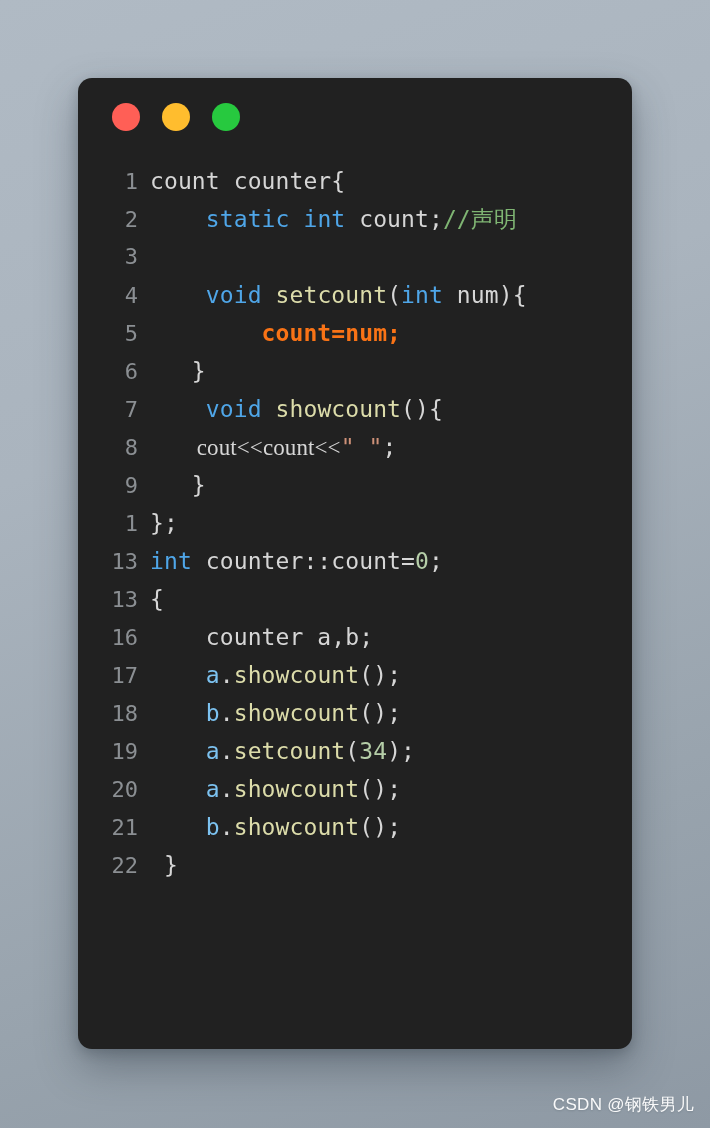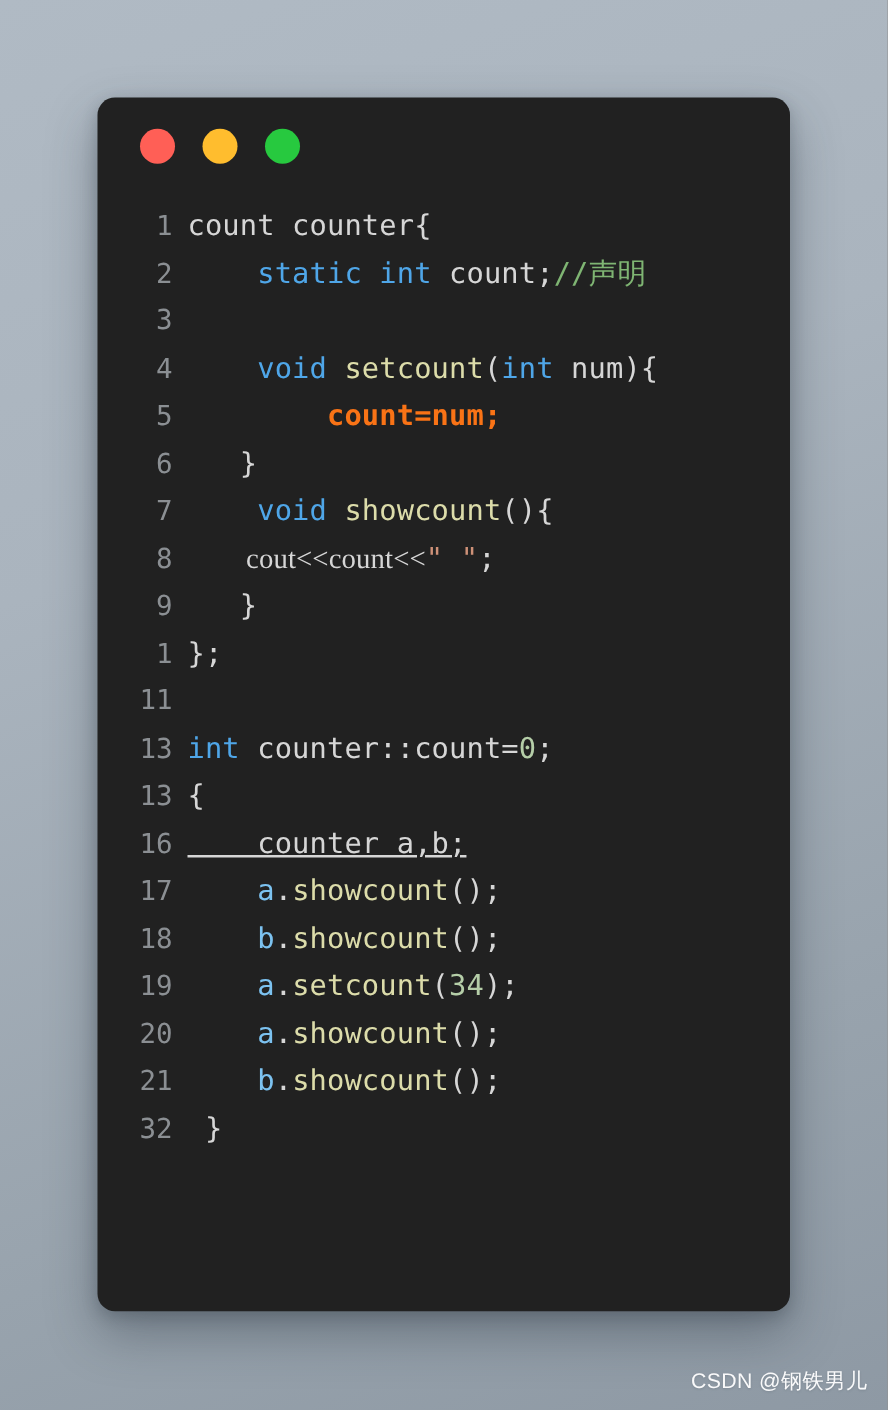--- a/index.html
+++ b/index.html
@@ -120,27 +120,26 @@
       <div class="code-line"><span class="ln" style="color: rgb(139, 143, 147);">1</span><span class="code-text"><span class="t-plain" style="color: rgb(214, 214, 214);">count counter{</span></span></div>
       <div class="code-line"><span class="ln" style="color: rgb(139, 143, 147);">2</span><span class="code-text"><span class="t-plain" style="color: rgb(214, 214, 214);">    </span><span class="t-keyword" style="color: rgb(79, 166, 232);">static</span><span class="t-plain" style="color: rgb(214, 214, 214);"> </span><span class="t-keyword" style="color: rgb(79, 166, 232);">int</span><span class="t-plain" style="color: rgb(214, 214, 214);"> count;</span><span class="t-comment" style="color: rgb(127, 181, 115);">//声明</span></span></div>
       <div class="code-line"><span class="ln" style="color: rgb(139, 143, 147);">3</span></div>
       <div class="code-line"><span class="ln" style="color: rgb(139, 143, 147);">4</span><span class="code-text"><span class="t-plain" style="color: rgb(214, 214, 214);">    </span><span class="t-keyword" style="color: rgb(79, 166, 232);">void</span><span class="t-plain" style="color: rgb(214, 214, 214);"> </span><span class="t-func" style="color: rgb(220, 220, 170);">setcount</span><span class="t-plain" style="color: rgb(214, 214, 214);">(</span><span class="t-keyword" style="color: rgb(79, 166, 232);">int</span><span class="t-plain" style="color: rgb(214, 214, 214);"> num){</span></span></div>
       <div class="code-line"><span class="ln" style="color: rgb(139, 143, 147);">5</span><span class="code-text"><span class="t-plain" style="color: #f97316; font-weight: bold;">        count=num;</span></span></div>
       <div class="code-line"><span class="ln" style="color: rgb(139, 143, 147);">6</span><span class="code-text"><span class="t-plain" style="color: rgb(214, 214, 214);">   }</span></span></div>
       <div class="code-line"><span class="ln" style="color: rgb(139, 143, 147);">7</span><span class="code-text"><span class="t-plain" style="color: rgb(214, 214, 214);">    </span><span class="t-keyword" style="color: rgb(79, 166, 232);">void</span><span class="t-plain" style="color: rgb(214, 214, 214);"> </span><span class="t-func" style="color: rgb(220, 220, 170);">showcount</span><span class="t-plain" style="color: rgb(214, 214, 214);">(){</span></span></div>
       <div class="code-line"><span class="ln" style="color: rgb(139, 143, 147);">8</span><span class="code-text"><span class="t-plain" style="color: rgb(214, 214, 214); font-family: Liberation Serif, serif;">        cout&lt;&lt;count&lt;&lt;</span><span class="t-string" style="color: rgb(206, 145, 120);">" "</span><span class="t-plain" style="color: rgb(214, 214, 214);">;</span></span></div>
       <div class="code-line"><span class="ln" style="color: rgb(139, 143, 147);">9</span><span class="code-text"><span class="t-plain" style="color: rgb(214, 214, 214);">   }</span></span></div>
       <div class="code-line"><span class="ln" style="color: rgb(139, 143, 147);">1</span><span class="code-text"><span class="t-plain" style="color: rgb(214, 214, 214);">};</span></span></div>
-      <div class="code-line"><span class="ln" style="color: rgb(139, 143, 147);">11</span><span class="code-text"><span class="t-plain" style="color: rgb(214, 214, 214);"></span></span></div>
       <div class="code-line"><span class="ln" style="color: rgb(139, 143, 147);">13</span><span class="code-text"><span class="t-keyword" style="color: rgb(79, 166, 232);">int</span><span class="t-plain" style="color: rgb(214, 214, 214);"> counter::count=</span><span class="t-number" style="color: rgb(181, 206, 168);">0</span><span class="t-plain" style="color: rgb(214, 214, 214);">;</span></span></div>
       <div class="code-line"><span class="ln" style="color: rgb(139, 143, 147);">13</span><span class="code-text"><span class="t-plain" style="color: rgb(214, 214, 214);">{</span></span></div>
-      <div class="code-line"><span class="ln" style="color: rgb(139, 143, 147);">16</span><span class="code-text"><span class="t-plain" style="color: rgb(214, 214, 214); text-decoration: underline;">    counter a,b;</span></span></div>
+      <div class="code-line"><span class="ln" style="color: rgb(139, 143, 147);">16</span><span class="code-text"><span class="t-plain" style="color: rgb(214, 214, 214);">    counter a,b;</span></span></div>
       <div class="code-line"><span class="ln" style="color: rgb(139, 143, 147);">17</span><span class="code-text"><span class="t-plain" style="color: rgb(214, 214, 214);">    </span><span class="t-var" style="color: rgb(124, 194, 240);">a</span><span class="t-plain" style="color: rgb(214, 214, 214);">.</span><span class="t-func" style="color: rgb(220, 220, 170);">showcount</span><span class="t-plain" style="color: rgb(214, 214, 214);">();</span></span></div>
       <div class="code-line"><span class="ln" style="color: rgb(139, 143, 147);">18</span><span class="code-text"><span class="t-plain" style="color: rgb(214, 214, 214);">    </span><span class="t-var" style="color: rgb(124, 194, 240);">b</span><span class="t-plain" style="color: rgb(214, 214, 214);">.</span><span class="t-func" style="color: rgb(220, 220, 170);">showcount</span><span class="t-plain" style="color: rgb(214, 214, 214);">();</span></span></div>
       <div class="code-line"><span class="ln" style="color: rgb(139, 143, 147);">19</span><span class="code-text"><span class="t-plain" style="color: rgb(214, 214, 214);">    </span><span class="t-var" style="color: rgb(124, 194, 240);">a</span><span class="t-plain" style="color: rgb(214, 214, 214);">.</span><span class="t-func" style="color: rgb(220, 220, 170);">setcount</span><span class="t-plain" style="color: rgb(214, 214, 214);">(</span><span class="t-number" style="color: rgb(181, 206, 168);">34</span><span class="t-plain" style="color: rgb(214, 214, 214);">);</span></span></div>
       <div class="code-line"><span class="ln" style="color: rgb(139, 143, 147);">20</span><span class="code-text"><span class="t-plain" style="color: rgb(214, 214, 214);">    </span><span class="t-var" style="color: rgb(124, 194, 240);">a</span><span class="t-plain" style="color: rgb(214, 214, 214);">.</span><span class="t-func" style="color: rgb(220, 220, 170);">showcount</span><span class="t-plain" style="color: rgb(214, 214, 214);">();</span></span></div>
       <div class="code-line"><span class="ln" style="color: rgb(139, 143, 147);">21</span><span class="code-text"><span class="t-plain" style="color: rgb(214, 214, 214);">    </span><span class="t-var" style="color: rgb(124, 194, 240);">b</span><span class="t-plain" style="color: rgb(214, 214, 214);">.</span><span class="t-func" style="color: rgb(220, 220, 170);">showcount</span><span class="t-plain" style="color: rgb(214, 214, 214);">();</span></span></div>
-      <div class="code-line"><span class="ln" style="color: rgb(139, 143, 147);">32</span><span class="code-text"><span class="t-plain" style="color: rgb(214, 214, 214);"> }</span></span></div>
+      <div class="code-line"><span class="ln" style="color: rgb(139, 143, 147);">22</span><span class="code-text"><span class="t-plain" style="color: rgb(214, 214, 214);"> }</span></span></div>
     </div>
 
 </div>
 
 <div id="watermark">CSDN @钢铁男儿</div>
 
 </body></html>

